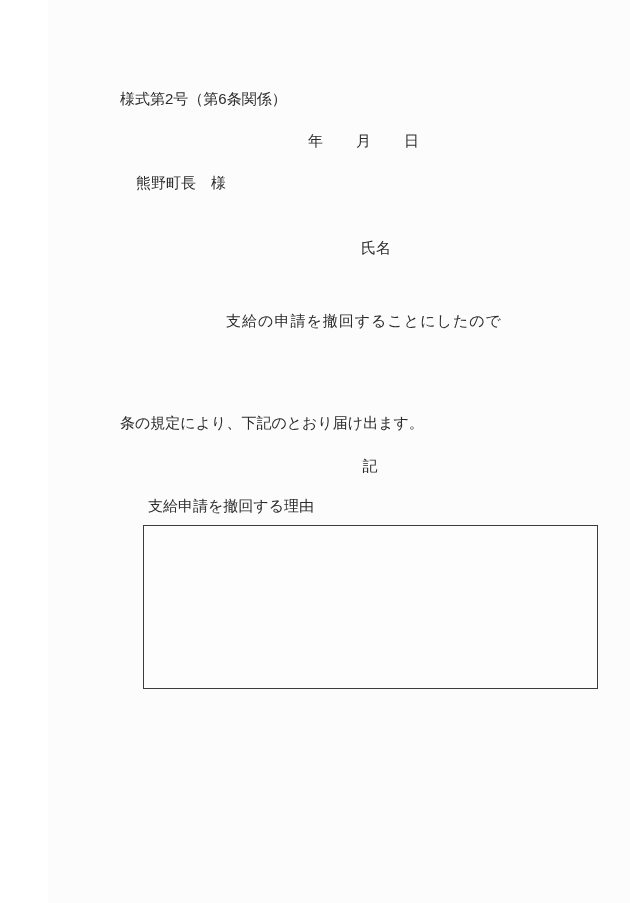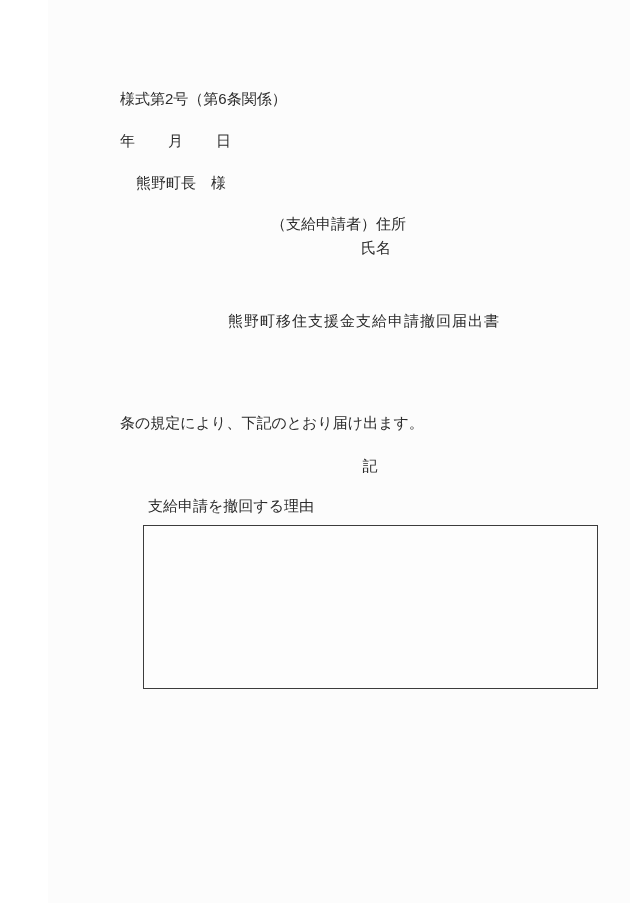--- a/index.html
+++ b/index.html
@@ -14,21 +14,21 @@
     background: #fcfcfc;
     color: #2b2b2b;
     font-family: Liberation Sans, sans-serif;
     font-size: 15px;
     line-height: 21px;
     overflow: hidden;
     margin-left: 48px;
   }
   .abs { position: absolute; white-space: pre; }
   .form-number { left: 72px; top: 88px; }
-  .date-line { left: 72px; top: 130px; width: 488px; text-align: left; letter-spacing: 1px; }
+  .date-line { left: 72px; top: 130px; width: 488px; text-align: center; letter-spacing: 1px; }
   .addressee { left: 88px; top: 172px; }
   .applicant-address { left: 223px; top: 213px; }
   .applicant-name { left: 313px; top: 237px; }
   .doc-title { left: 72px; top: 310px; width: 488px; text-align: center; letter-spacing: 1px; }
   .body-block { left: 72px; top: 370px; width: 492px; }
   .body-block .line { white-space: pre; }
   .record-marker { left: 72px; top: 455px; width: 500px; text-align: center; }
   .reason-label { left: 100px; top: 495px; }
   .reason-box {
     position: absolute;
@@ -42,25 +42,24 @@
 <body>
 
 <div class="page">
 
   <div class="abs form-number">様式第2号（第6条関係）</div>
 
   <div class="abs date-line">年　　月　　日</div>
 
   <div class="abs addressee">熊野町長　様</div>
 
-  <div class="abs applicant-address">（支給申請者）住所</div>
 
   <div class="abs applicant-name">氏名</div>
 
-  <div class="abs doc-title">熊野町移住支援金支給申請撤回届出書</div>
+  <div class="abs doc-title">支給の申請を撤回することにしたので</div>
 
   <div class="abs body-block">
     <div class="line">条の規定により、下記のとおり届け出ます。</div>
   </div>
 
   <div class="abs record-marker">記</div>
 
   <div class="abs reason-label">支給申請を撤回する理由</div>
 
   <div class="reason-box"></div>

